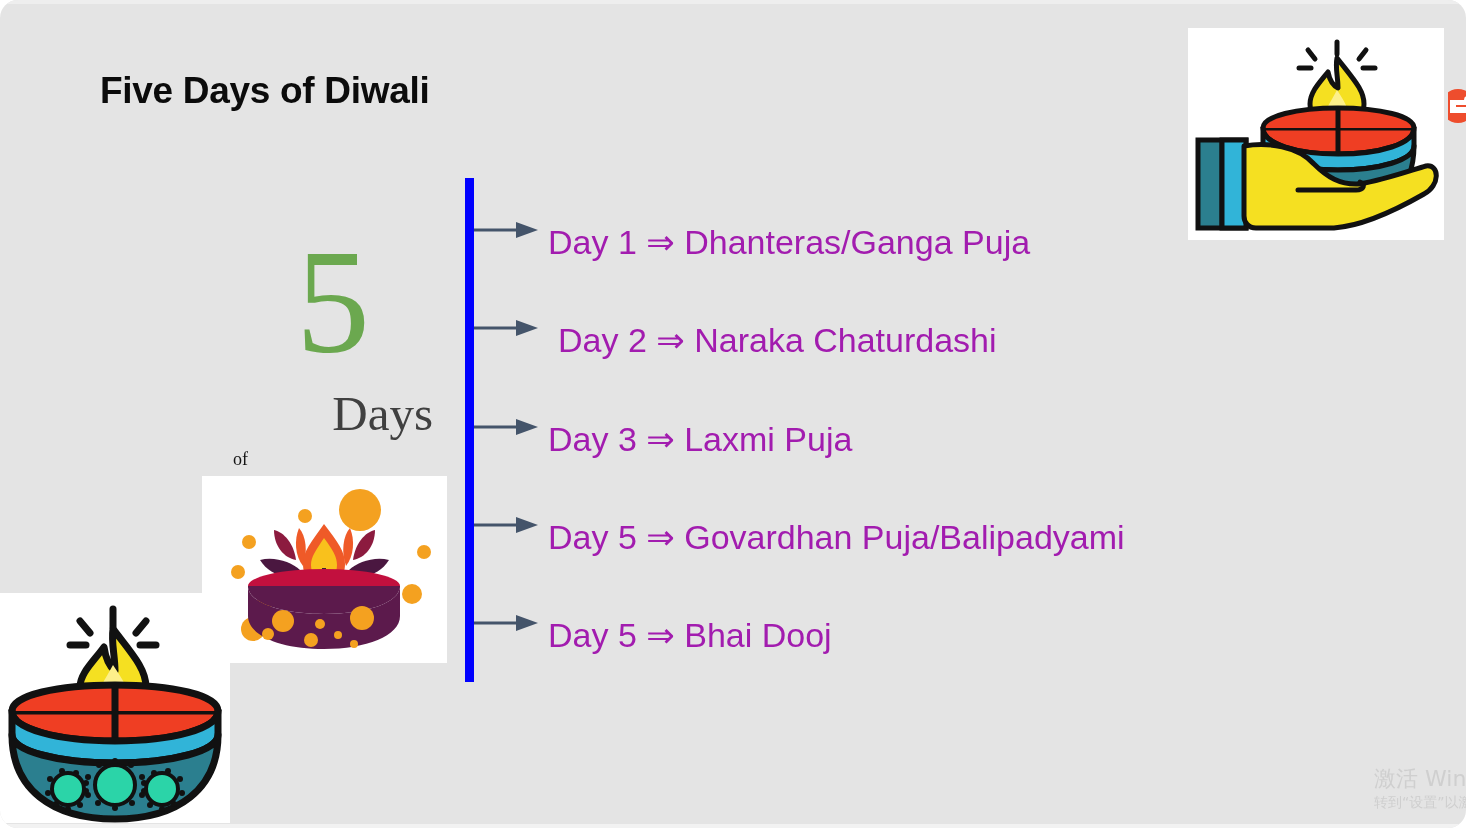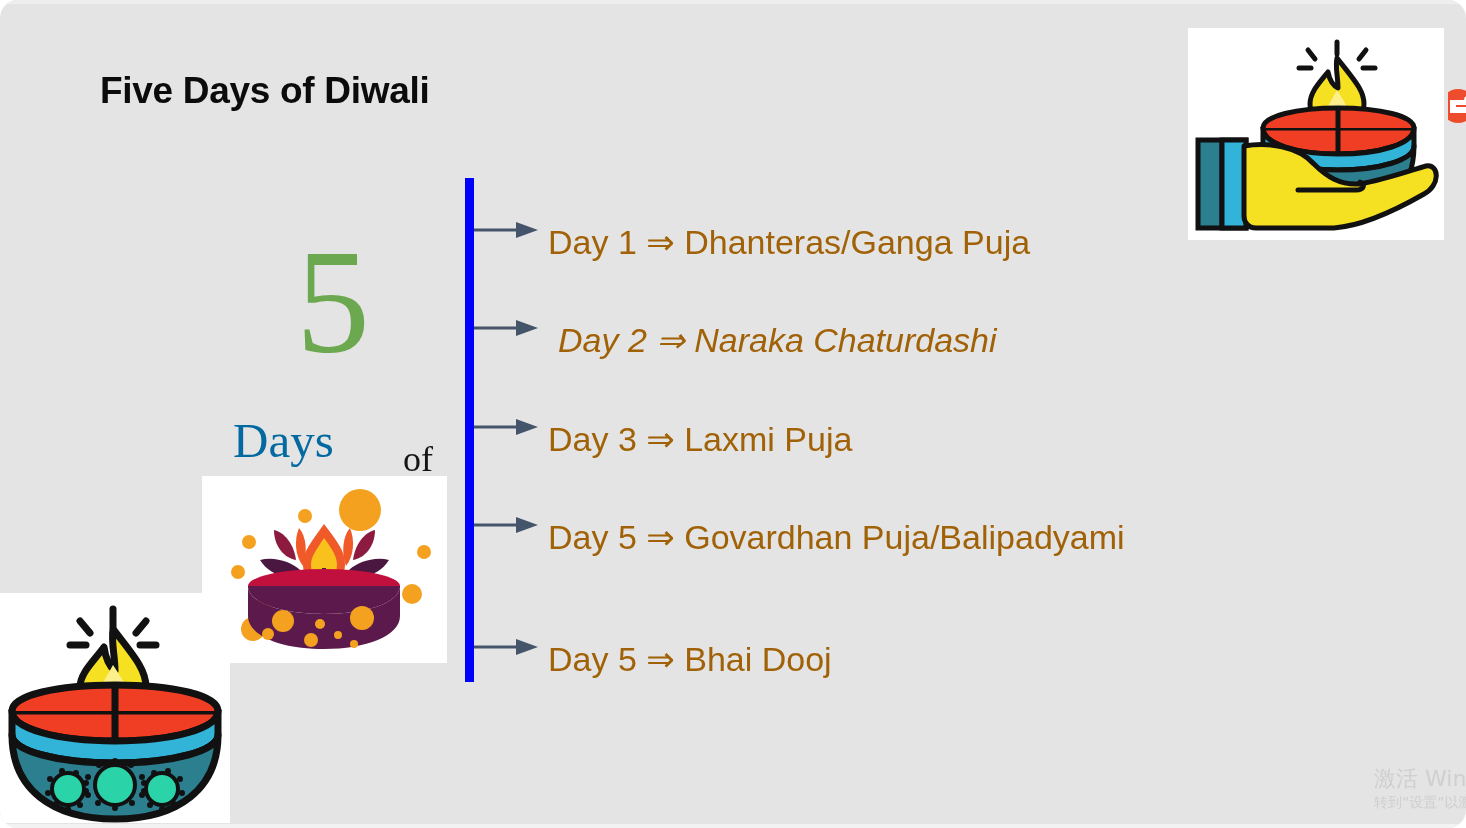--- a/index.html
+++ b/index.html
@@ -52,36 +52,36 @@
     text-align: center;
     font-family: "Liberation Serif", serif;
     font-size: 148px;
     line-height: 148px;
     color: #6ba84f;
     font-weight: normal;
   }
   .days-word {
     position: absolute;
     left: 233px;
-    top: 415px;
+    top: 388px;
+    width: 200px;
+    text-align: right;
+    font-family: "Liberation Serif", serif;
+    font-size: 49px;
+    line-height: 52px;
+    color: #404040;
+  }
+  .of-word {
+    position: absolute;
+    left: 233px;
+    top: 444px;
     width: 200px;
     text-align: left;
     font-family: "Liberation Serif", serif;
-    font-size: 49px;
-    line-height: 52px;
-    color: #0369a1;
-  }
-  .of-word {
-    position: absolute;
-    left: 233px;
-    top: 444px;
-    width: 200px;
-    text-align: right;
-    font-family: "Liberation Serif", serif;
-    font-size: 36px;
+    font-size: 18px;
     line-height: 30px;
     color: #141414;
   }
 
   
   .spine {
     position: absolute;
     left: 465px;
     top: 178px;
     width: 9px;
@@ -100,28 +100,27 @@
   .arrow {
     display: block;
     width: 64px;
     height: 22px;
     flex: 0 0 auto;
   }
   .day-text {
     font-family: "Liberation Sans", sans-serif;
     font-size: 34px;
     line-height: 40px;
-    color: #a16207;
+    color: #a21caf;
     white-space: nowrap;
     padding-left: 10px;
     margin-top: 24px;
   }
   .day-text.indent {
     padding-left: 20px;
-    font-style: italic;
   }
 
   
   .pic {
     position: absolute;
     background: #ffffff;
     overflow: hidden;
   }
   .pic-topright { left: 1188px; top: 28px;  width: 256px; height: 212px; }
   .pic-middle   { left: 202px;  top: 476px; width: 245px; height: 187px; }
@@ -191,21 +190,21 @@
   </div>
 
   <div class="day-row" style="top:502px;">
     <svg class="arrow" viewBox="0 0 64 22">
       <line x1="0" y1="11" x2="45" y2="11" stroke="#44546a" stroke-width="3"></line>
       <polygon points="42,3 64,11 42,19" fill="#44546a"></polygon>
     </svg>
     <span class="day-text">Day 5 ⇒ Govardhan Puja/Balipadyami</span>
   </div>
 
-  <div class="day-row" style="top:624px;">
+  <div class="day-row" style="top:600px;">
     <svg class="arrow" viewBox="0 0 64 22">
       <line x1="0" y1="11" x2="45" y2="11" stroke="#44546a" stroke-width="3"></line>
       <polygon points="42,3 64,11 42,19" fill="#44546a"></polygon>
     </svg>
     <span class="day-text">Day 5 ⇒ Bhai Dooj</span>
   </div>
 
   <div class="pic pic-topright">
     <svg viewBox="0 0 256 212" width="256" height="212">
 

